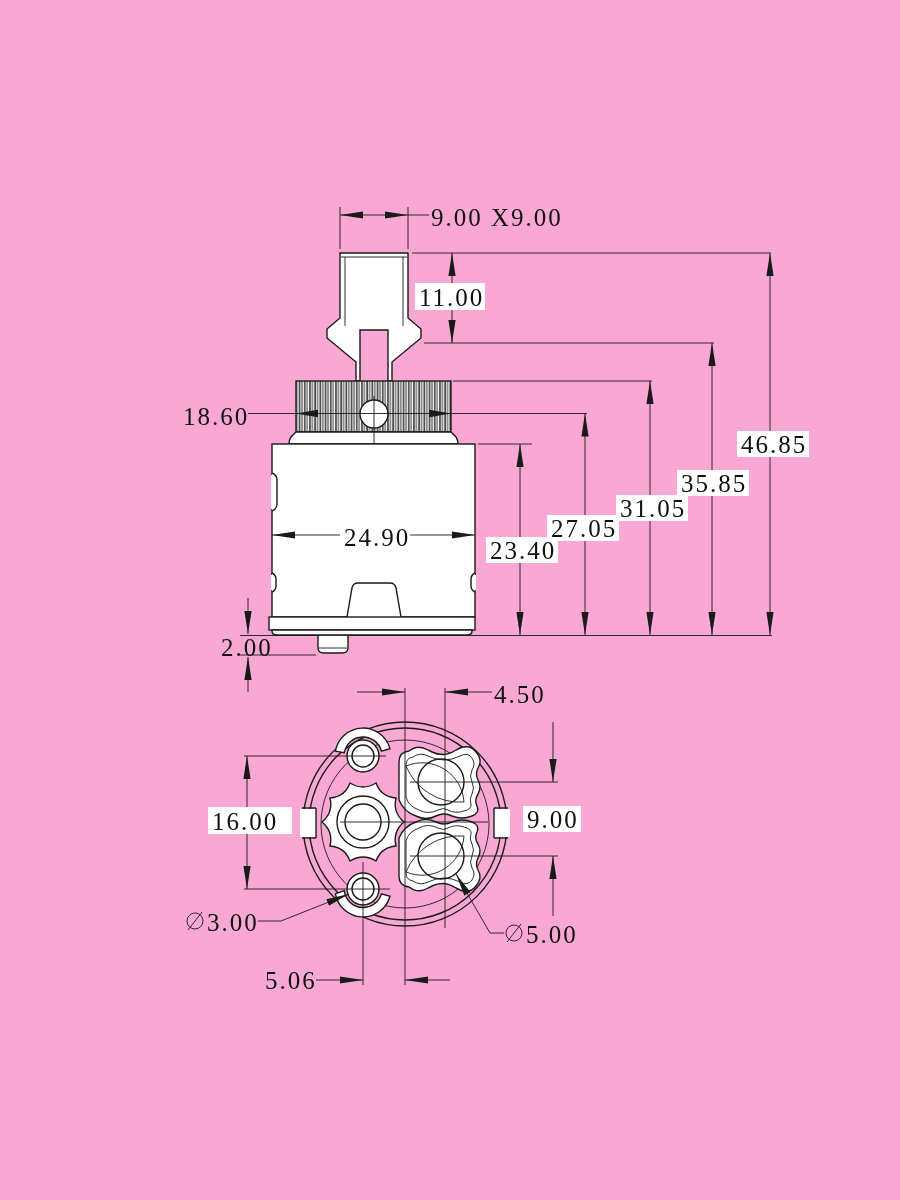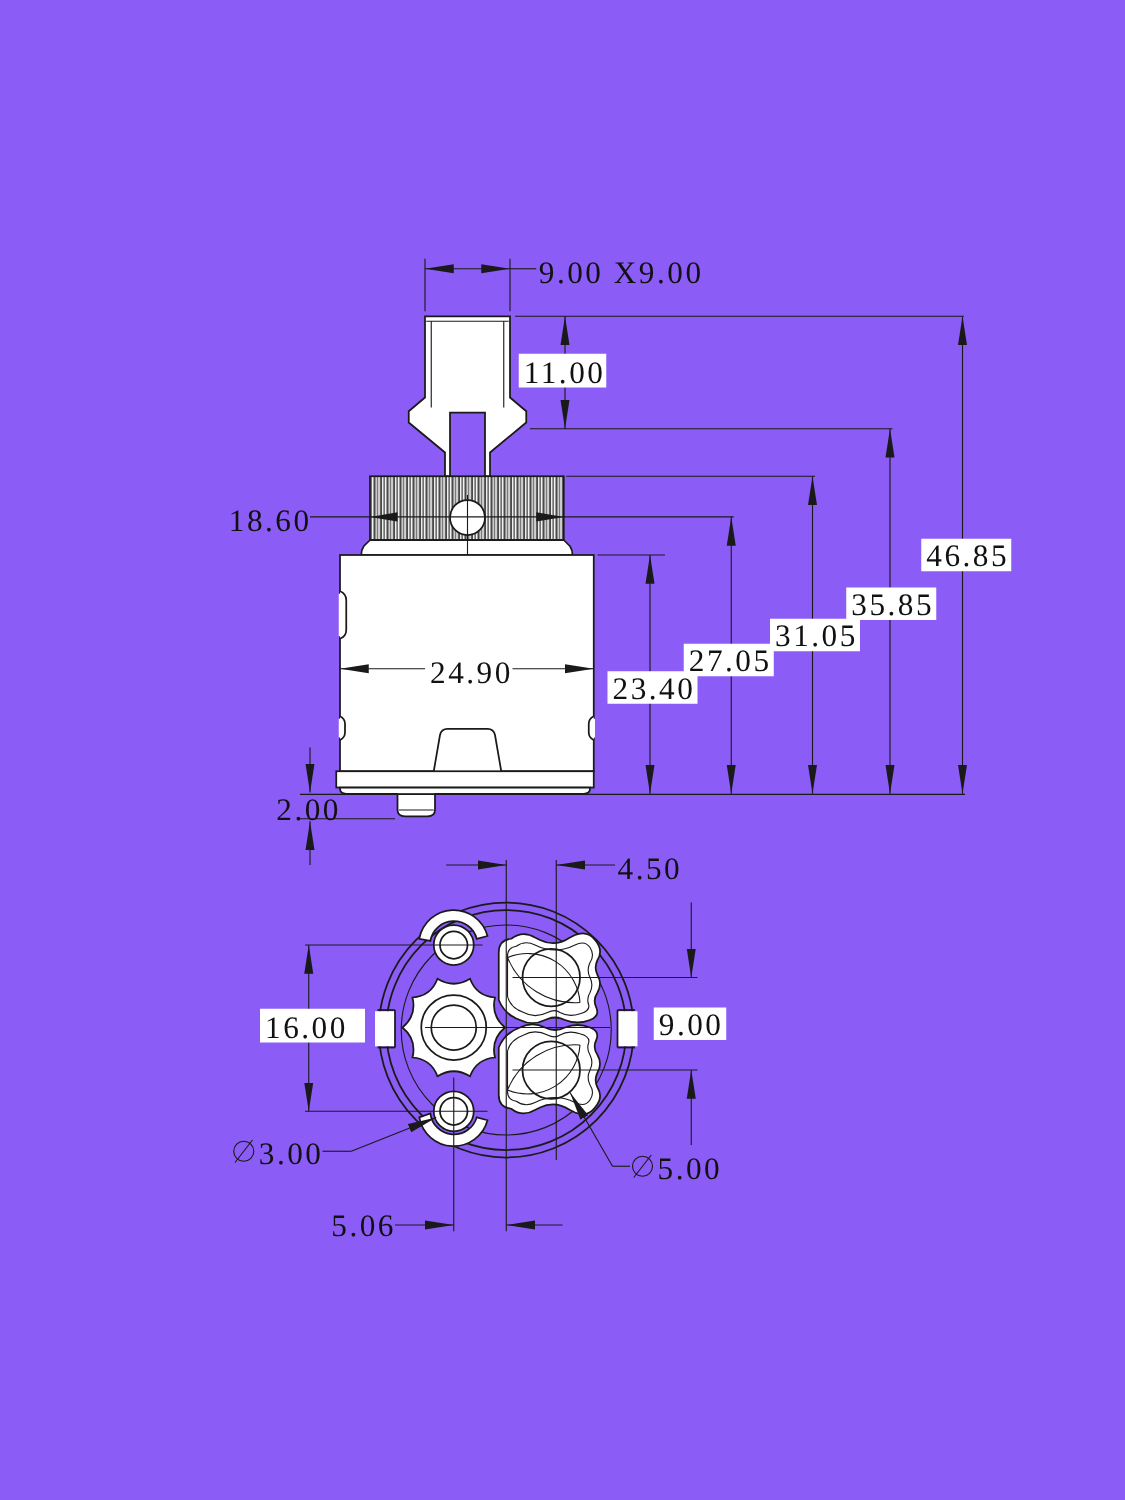--- a/index.html
+++ b/index.html
@@ -1,16 +1,16 @@
 <!DOCTYPE html>
 <html><head>
 <meta charset="utf-8">
 <style>
   html,body { margin:0; padding:0; background:#ffffff; }
-  .canvas { position:relative; width:900px; height:1200px; background:#8b5cf6; overflow:hidden; }
+  .canvas { position:relative; width:900px; height:1200px; background:#f9a8d4; overflow:hidden; }
   svg { position:absolute; left:0; top:0; }
   .dim-text { font-family:"Liberation Serif", serif; font-size:25px; letter-spacing:2px; fill:#111111; }
   .obj   { stroke:#1a1a1a; stroke-width:1.4; fill:none; }
   .objw  { stroke:#1a1a1a; stroke-width:1.4; fill:#ffffff; }
   .thin  { stroke:#1a1a1a; stroke-width:0.9; fill:none; }
   .dimln { stroke:#1a1a1a; stroke-width:0.9; fill:none; }
   .arr   { fill:#1a1a1a; stroke:none; }
   .mask  { fill:#ffffff; stroke:none; }
 </style>
 </head>

